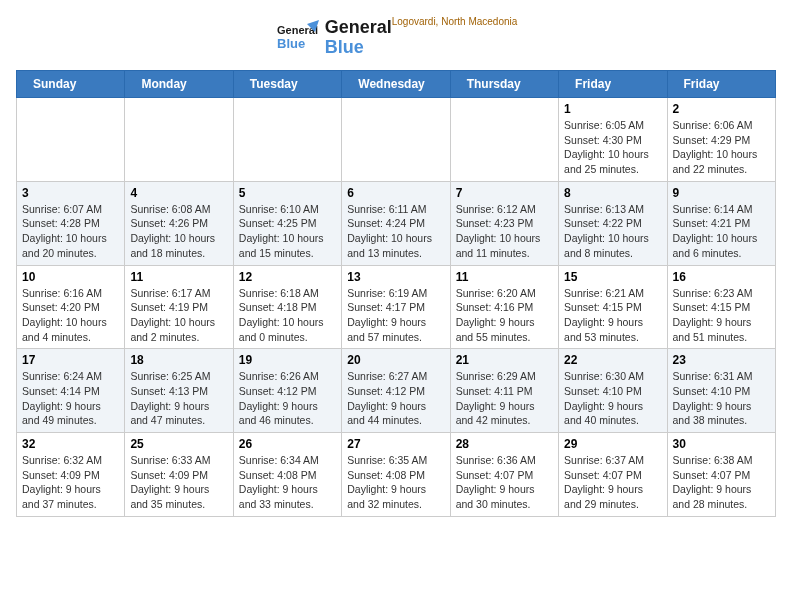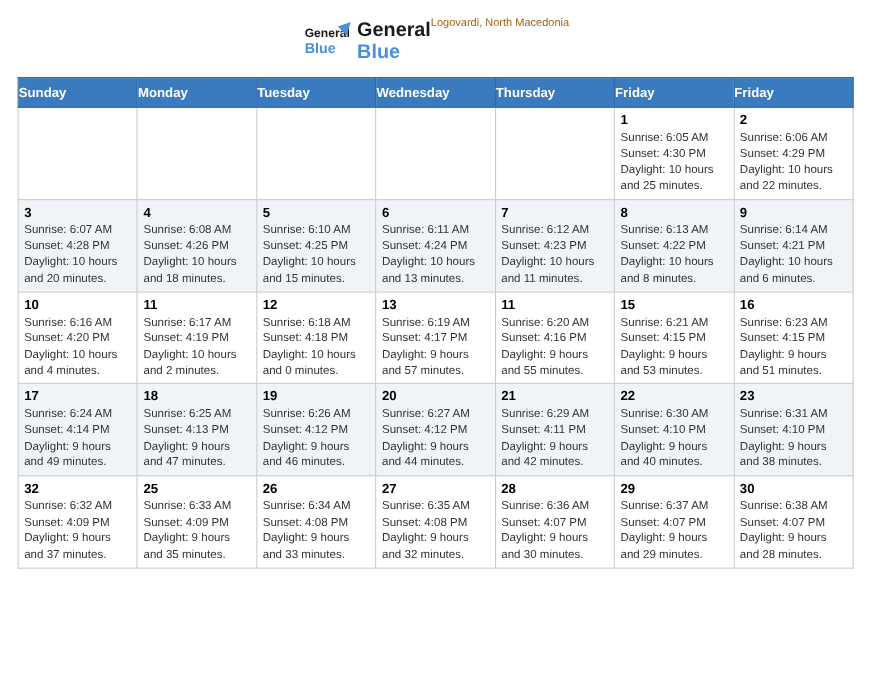--- a/index.html
+++ b/index.html
@@ -47,21 +47,21 @@
       color: #a16207;
     }
     table {
       width: 100%;
       border-collapse: collapse;
       font-size: 11px;
     }
     thead tr th {
       background: #3a7abf;
       color: #fff;
-      padding: 6px 0;
+      padding: 6px 16px;
       text-align: left;
       font-size: 12px;
       font-weight: bold;
       border: 1px solid #2a6aaf;
     }
     tbody tr td {
       vertical-align: top;
       border: 1px solid #ccc;
       padding: 4px 5px;
       min-height: 80px;

